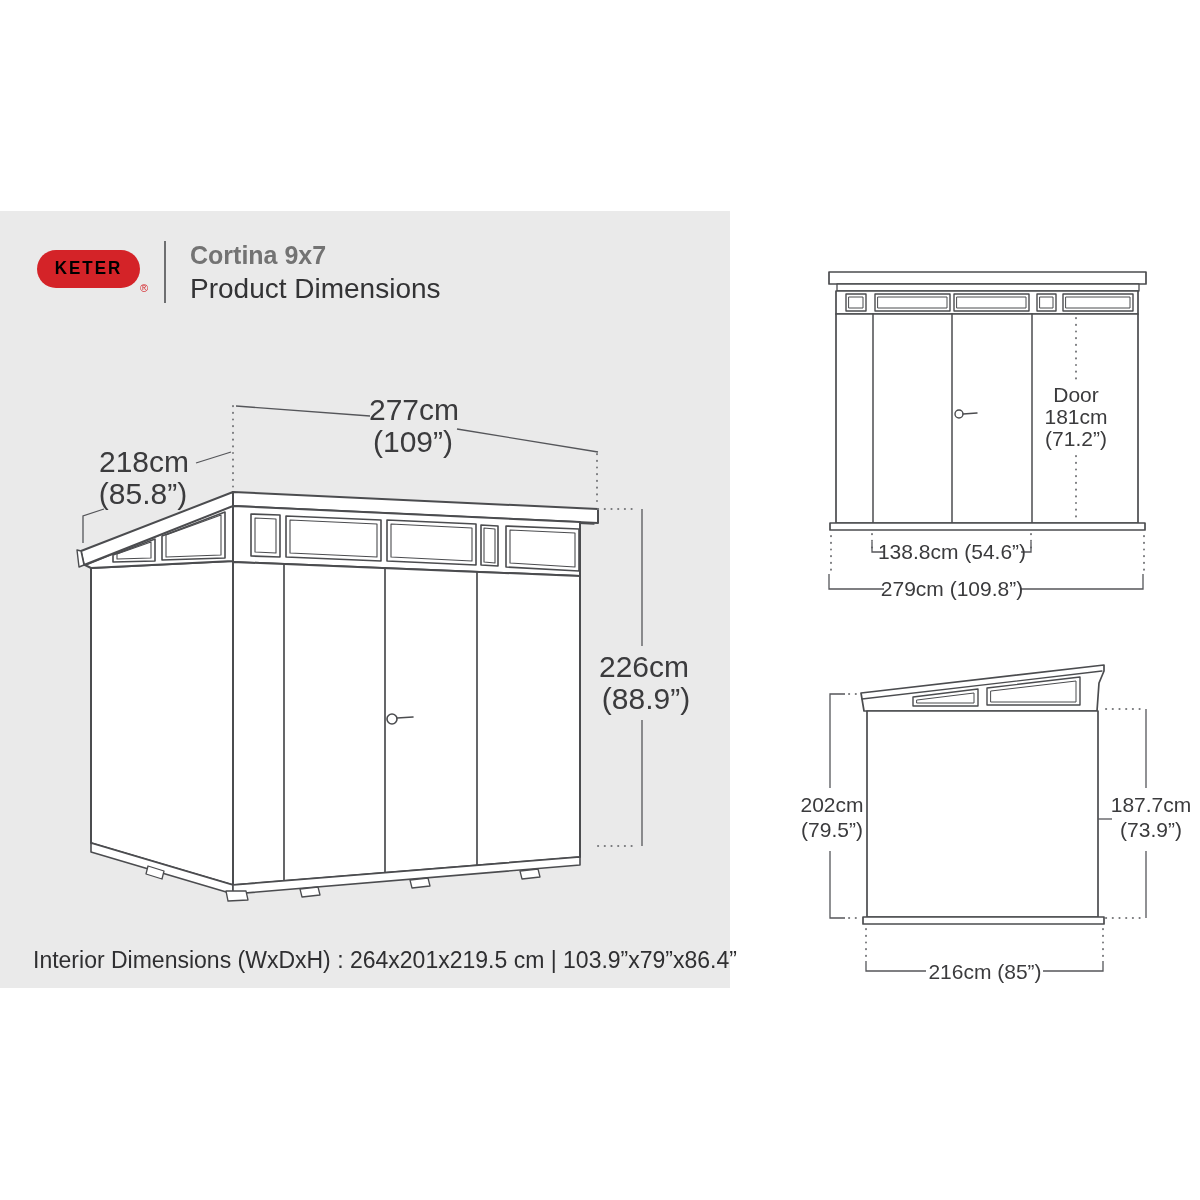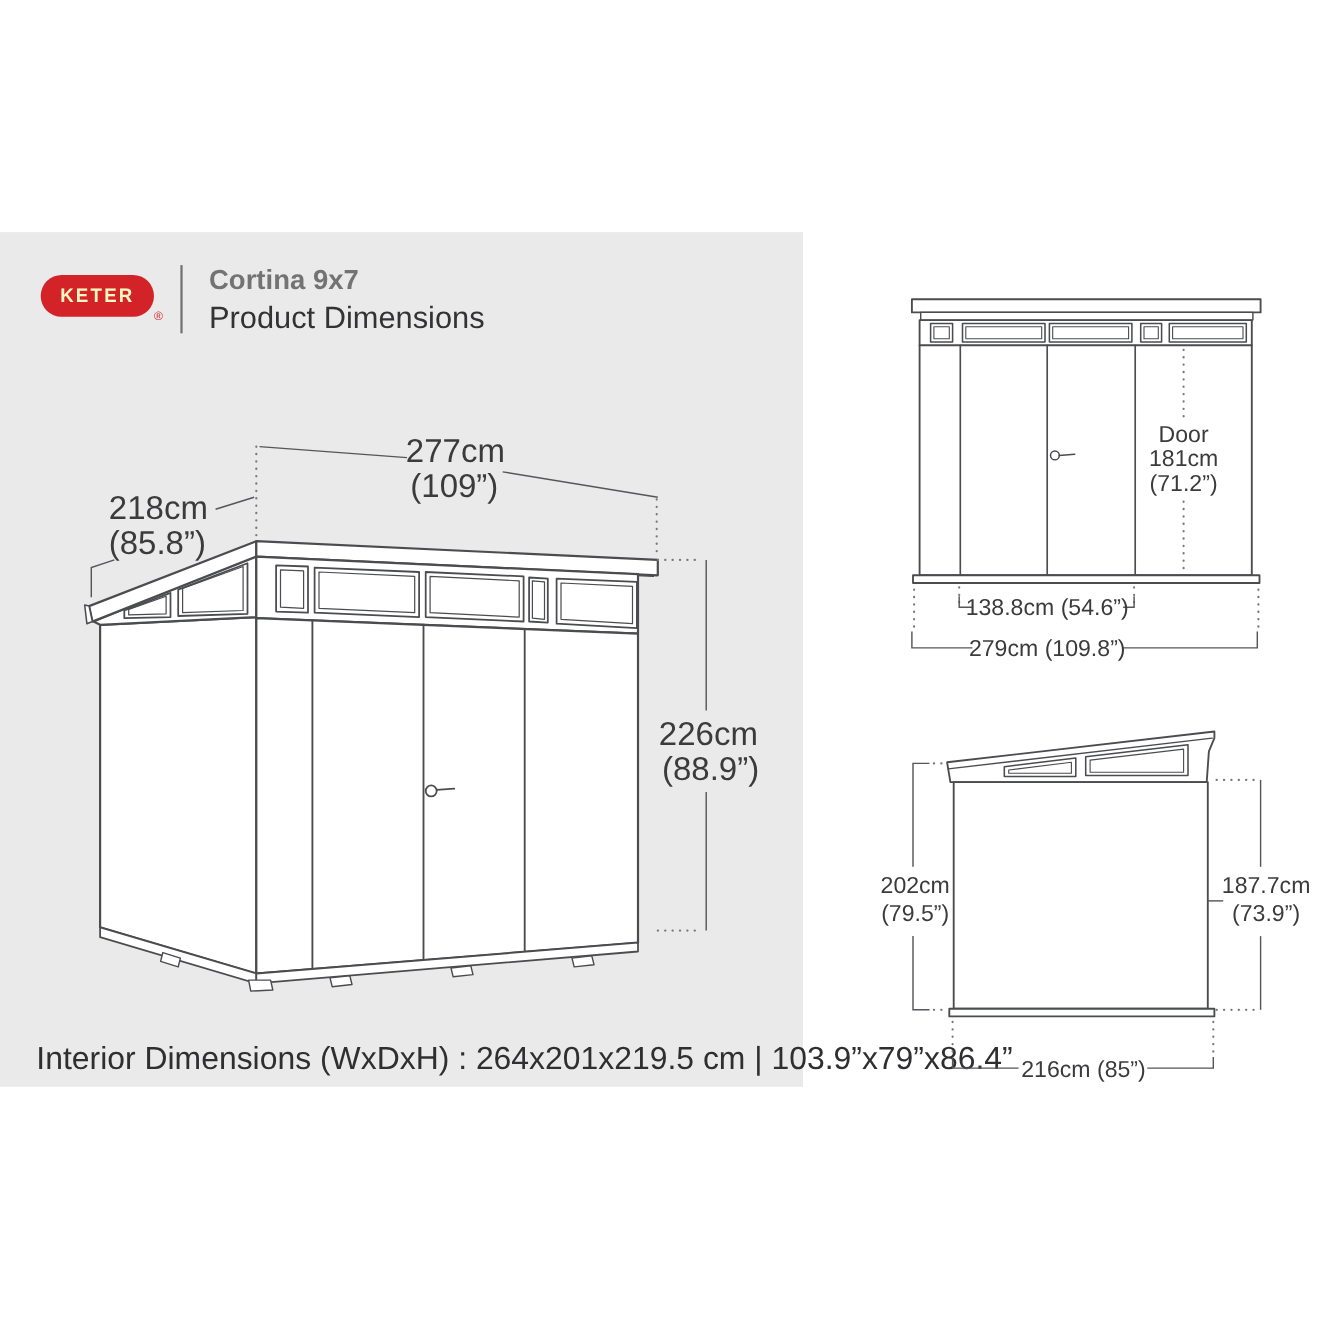--- a/index.html
+++ b/index.html
@@ -11,38 +11,38 @@
     position:absolute;left:0;top:211px;width:730px;height:777px;
     background:var(--panel-bg,#eaeaea);
   }
   
   .logo-pill{
     position:absolute;left:37px;top:250px;width:103px;height:38px;
     background:var(--brand-red,#d42328);border-radius:19px;
     display:flex;align-items:center;justify-content:center;
   }
   .logo-pill span{
-    color:#fef9c3;font-weight:bold;font-size:17px;letter-spacing:2px;
+    color:#000000;font-weight:bold;font-size:17px;letter-spacing:2px;
     transform:scaleY(1.05);
   }
   .reg-mark{
     position:absolute;left:140px;top:282px;font-size:11px;
     color:var(--brand-red,#d42328);
   }
   .header-divider{
     position:absolute;left:164px;top:241px;width:2px;height:62px;background:#6e6f71;
   }
   .page-title{
     position:absolute;left:190px;top:241px;font-size:25px;font-weight:bold;color:#737373;
   }
   .page-subtitle{
     position:absolute;left:190px;top:273px;font-size:28px;color:#333335;
   }
   .interior-dims{
-    position:absolute;left:33px;top:947px;font-size:29px;color:#2f2f31;white-space:nowrap;
+    position:absolute;left:33px;top:947px;font-size:23px;color:#2f2f31;white-space:nowrap;
   }
   svg{position:absolute;overflow:visible;}
   svg text{font-family:"Liberation Sans",sans-serif;fill:#3b3b3d;}
   .dim-text-lg{font-size:30px;}
   .dim-text-sm{font-size:21px;}
   .shed-stroke{stroke:#4b4c4f;fill:none;stroke-linejoin:round;stroke-linecap:round;}
   .fill-white{fill:#ffffff;}
   .dim-line{stroke:#55565a;stroke-width:1.3;fill:none;stroke-linejoin:miter;}
   .dot-line{stroke:#77787b;stroke-width:2;fill:none;stroke-dasharray:0.2 6.5;stroke-linecap:round;}
 </style>

